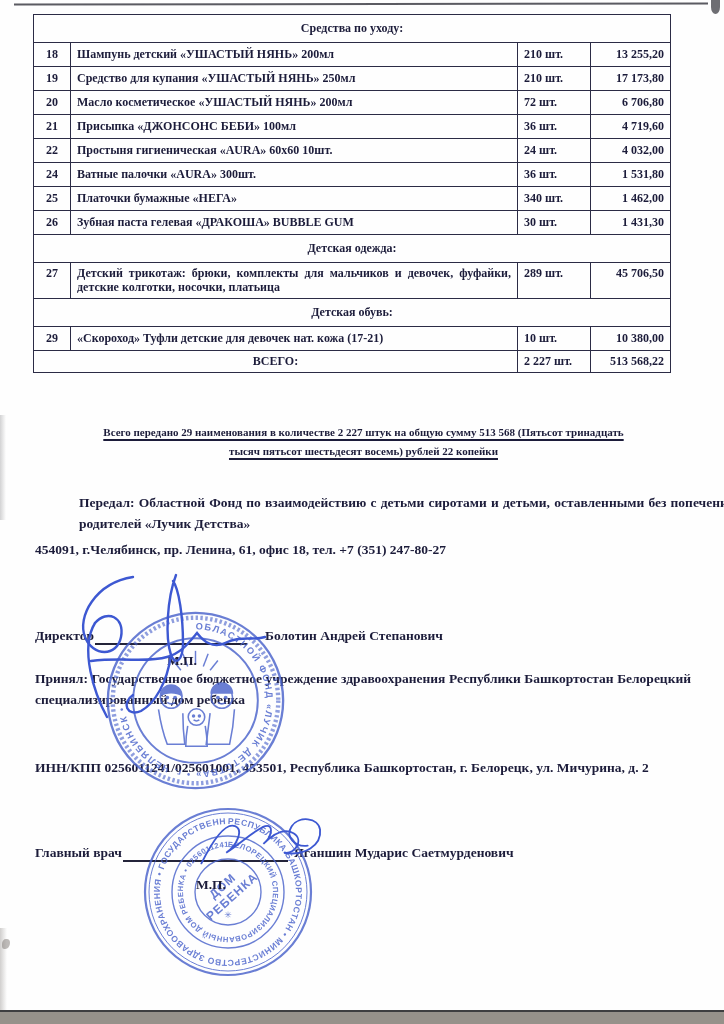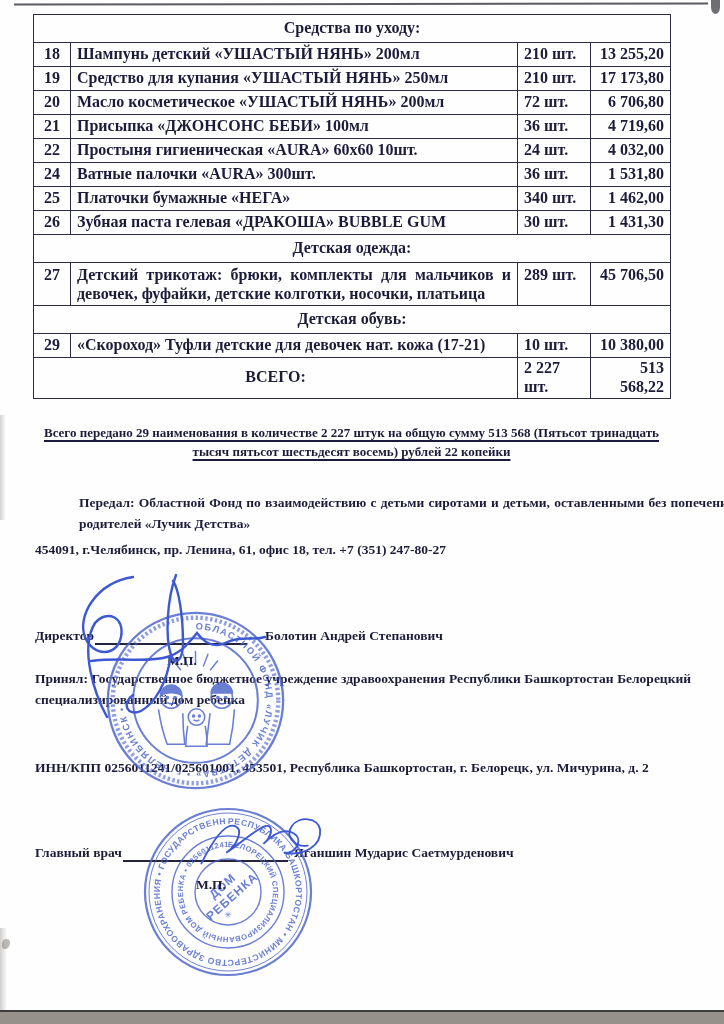--- a/index.html
+++ b/index.html
@@ -19,36 +19,36 @@
                   background:linear-gradient(to right, rgba(90,85,80,.28), rgba(0,0,0,0)); }
   .edge-mark { position:absolute; left:2px; top:939px; width:8px; height:10px;
                background:rgba(110,105,100,.45); border-radius:50% 40% 60% 30%; }
   .bottom-band { position:absolute; left:0; top:1010px; width:724px; height:14px;
                  background:#96918a; border-top:2px solid #3e3e40; }
 
   
   .doc-table { position:absolute; left:33px; top:14px; width:637px;
                border-collapse:collapse; table-layout:fixed; }
   .doc-table td { border:1.7px solid #2b2b45; color:#1c1c3a; font-weight:bold;
-                  font-size:16px; line-height:1.18; padding:1px 6px;
+                  font-size:12px; line-height:1.18; padding:1px 6px;
                   vertical-align:middle; }
   .col-num{width:37px;} .col-name{width:447px;} .col-qty{width:73px;} .col-sum{width:80px;}
   tr.section-header-row td { text-align:center; height:28px; }
   tr.product-row { height:24px; }
   tr.product-row-tall td { height:36px; vertical-align:top; padding-top:3px; }
   tr.total-row { height:22px; }
   .cell-num { text-align:center; }
   .cell-name { text-align:justify; }
   .cell-qty { text-align:left; }
   .cell-sum { text-align:right; }
   .total-label-cell { text-align:center; }
 
   
-  .summary { position:absolute; left:33px; top:423px; width:637px; text-align:center;
-             color:#1c1c3a; font-weight:bold; font-size:13px; line-height:19px; }
+  .summary { position:absolute; left:45px; top:423px; width:637px; text-align:center;
+             color:#1c1c3a; font-weight:bold; font-size:11px; line-height:19px; }
   .summary .u { text-decoration:underline; text-underline-offset:3px;
                 text-decoration-thickness:1.5px; }
   .para { position:absolute; left:35px; width:656px; color:#1c1c3a; font-weight:bold;
           font-size:13.5px; line-height:21px; text-align:justify; }
   .p-peredal { top:492px;margin-left:44px; }
   .p-address { top:539px; text-align:left; }
   .p-prinyal { top:668px; }
   .p-inn     { top:757px; text-align:left; }
 
   

